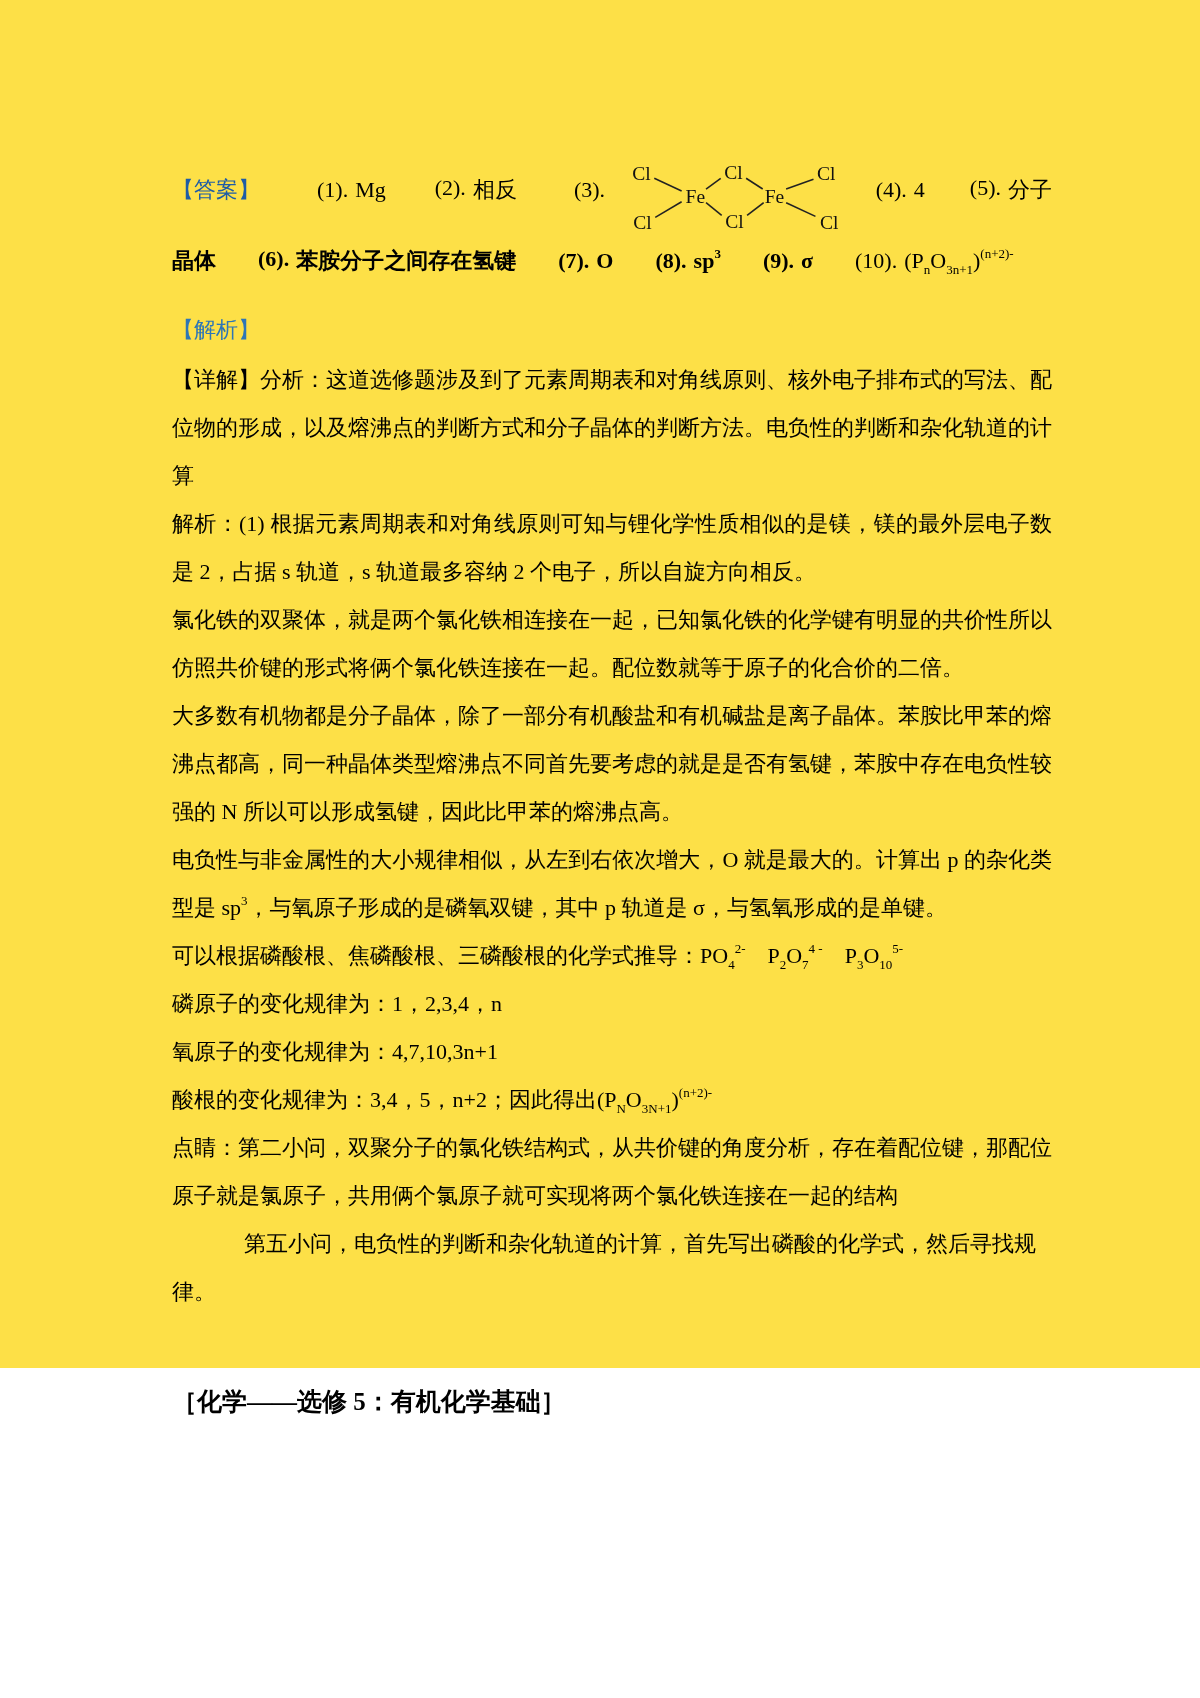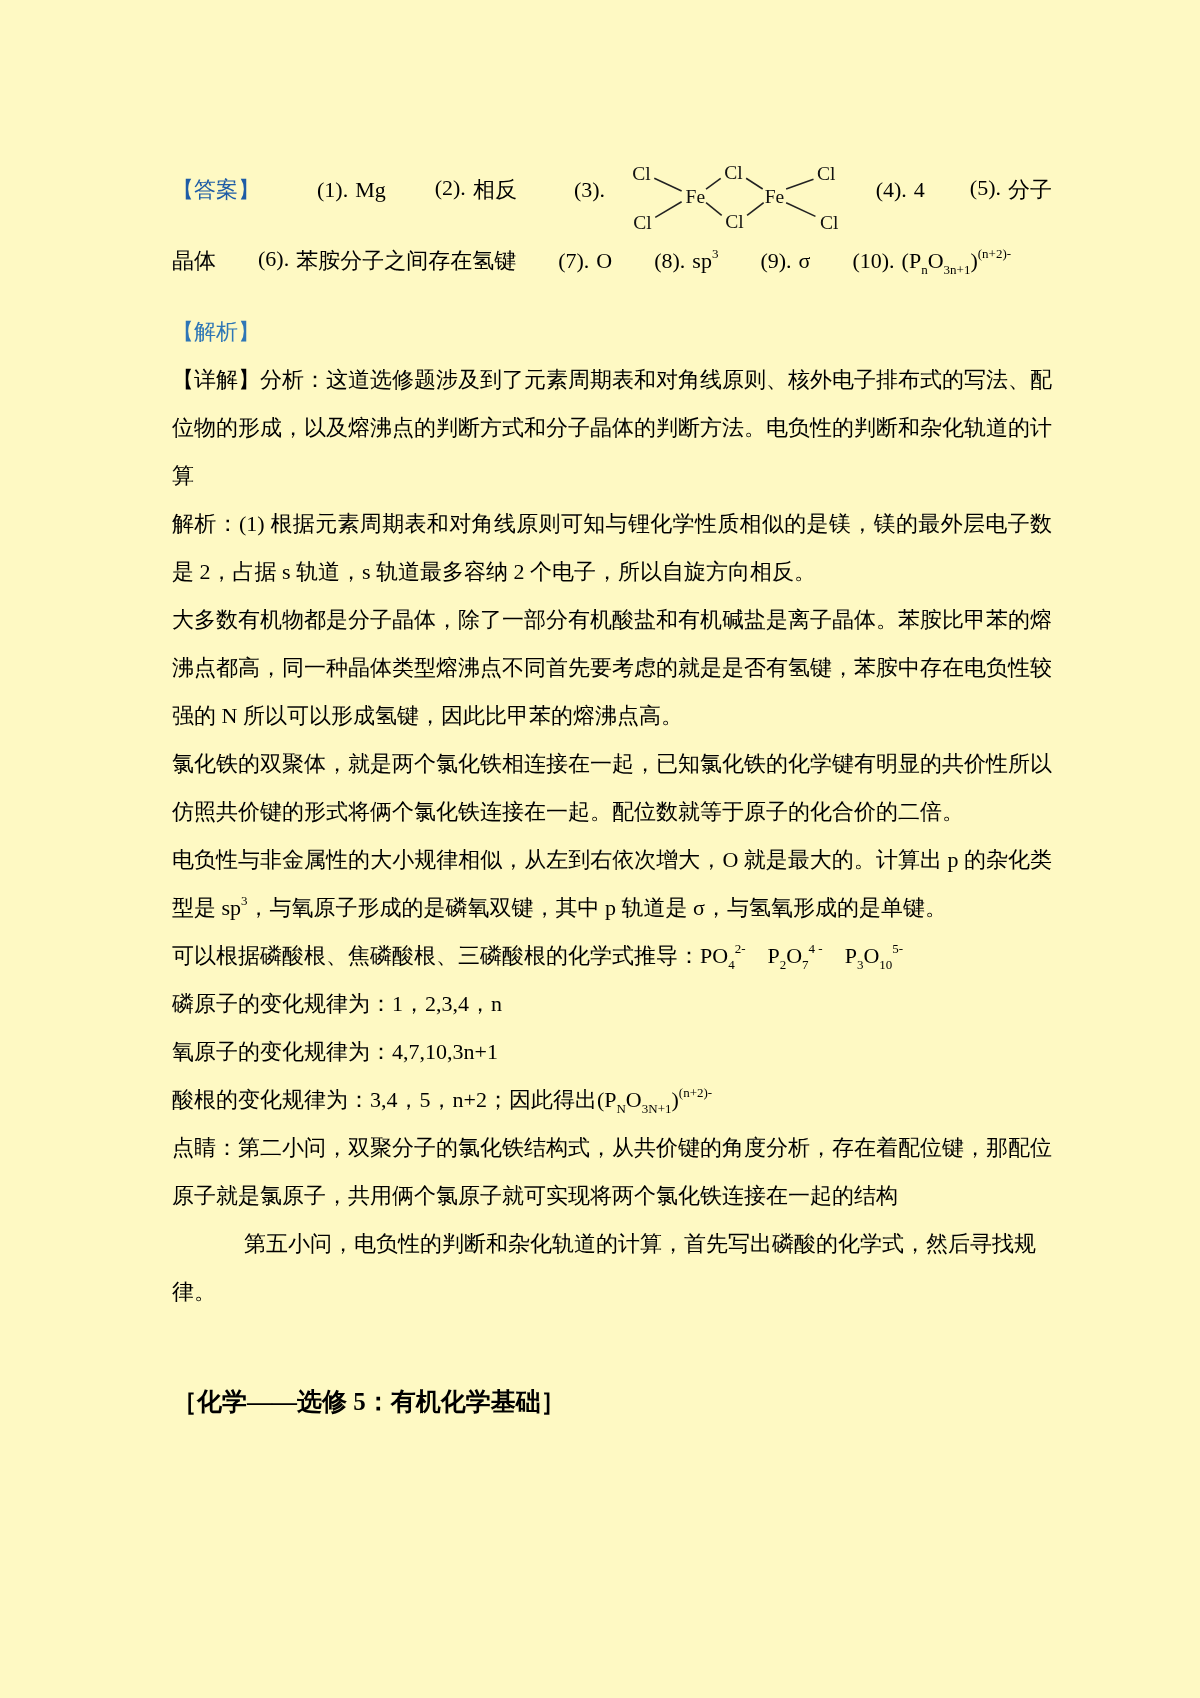--- a/index.html
+++ b/index.html
@@ -3,39 +3,39 @@
 <meta charset="utf-8">
 <style>
   html,body { margin:0; padding:0; background:#ffffff; }
   body {
     width:1200px; height:1698px; overflow:hidden;
     font-family:"Liberation Serif","DejaVu Serif",serif;
     color:#000;
     --answer-label-color:#1e5ca6;
     --analysis-label-color:#2e76b6;
   }
-  .page { width:1200px; height:1698px; background:#fef9c3; }
+  .page { width:1200px; height:1368px; background:#fde047; }
   .content { padding:142px 148px 0 172px; }
 
   
   .ans-row1 { display:flex; align-items:center; height:96px; font-size:22px; white-space:nowrap; }
   .ans-row2 { display:flex; align-items:center; height:46px; font-size:22px; white-space:nowrap; }
   .ans-label { color:var(--answer-label-color); }
   .answer-item { display:inline-flex; }
   .answer-item .num { margin-right:7px; }
   .mr57 { margin-right:57px; } .mr49 { margin-right:49px; }
   .mr12 { margin-right:12px; } .mr27 { margin-right:27px; }
-  .mr45 { margin-right:45px; } .mr42 { margin-right:42px; }
+  .mr45 { margin-right:45px; } .mr42 { margin-right:42px;font-weight:bold; }
 
   .structure-svg { display:block; }
   .structure-svg text { font-family:"Liberation Serif","DejaVu Serif",serif; font-size:20px; fill:#111; }
   .structure-svg line { stroke:#222; stroke-width:1.6; }
 
   
-  .analysis-label { margin-top:24px; line-height:48px; font-size:22px; color:var(--analysis-label-color); }
+  .analysis-label { margin-top:24px; line-height:48px; font-size:22px; color:var(--analysis-label-color);font-family:Liberation Mono, monospace; }
   .para { margin:0; font-size:22px; line-height:48px; text-align:justify; }
   .para.indent { text-indent:72px; text-align:left; }
   sup,sub { font-size:13px; line-height:0; }
   sup { position:relative; top:-2px; }
   sub { position:relative; bottom:-1px; }
 
   
   .section-header { margin-top:62px; line-height:48px; font-size:25px; font-weight:bold; }
   .question { margin-top:12px; line-height:48px; font-size:22px; }
   .q-num { font-weight:bold; text-decoration:underline; }
@@ -119,22 +119,22 @@
       <span class="answer-item">
         <span class="num">(10).</span>
         <span>(P<sub>n</sub>O<sub>3n+1</sub>)<sup>(n+2)-</sup></span>
       </span>
     </div>
 
     <div class="analysis-label">【解析】</div>
 
     <p class="para">【详解】分析：这道选修题涉及到了元素周期表和对角线原则、核外电子排布式的写法、配位物的形成，以及熔沸点的判断方式和分子晶体的判断方法。电负性的判断和杂化轨道的计算</p>
     <p class="para">解析：(1) 根据元素周期表和对角线原则可知与锂化学性质相似的是镁，镁的最外层电子数是 2，占据 s 轨道，s 轨道最多容纳 2 个电子，所以自旋方向相反。</p>
+    <p class="para">氯化铁的双聚体，就是两个氯化铁相连接在一起，已知氯化铁的化学键有明显的共价性所以仿照共价键的形式将俩个氯化铁连接在一起。配位数就等于原子的化合价的二倍。</p>
     <p class="para">大多数有机物都是分子晶体，除了一部分有机酸盐和有机碱盐是离子晶体。苯胺比甲苯的熔沸点都高，同一种晶体类型熔沸点不同首先要考虑的就是是否有氢键，苯胺中存在电负性较强的 N 所以可以形成氢键，因此比甲苯的熔沸点高。</p>
-    <p class="para">氯化铁的双聚体，就是两个氯化铁相连接在一起，已知氯化铁的化学键有明显的共价性所以仿照共价键的形式将俩个氯化铁连接在一起。配位数就等于原子的化合价的二倍。</p>
     <p class="para">电负性与非金属性的大小规律相似，从左到右依次增大，O 就是最大的。计算出 p 的杂化类型是 sp<sup>3</sup>，与氧原子形成的是磷氧双键，其中 p 轨道是 σ，与氢氧形成的是单键。</p>
     <p class="para">可以根据磷酸根、焦磷酸根、三磷酸根的化学式推导：PO<sub>4</sub><sup>2-</sup>　P<sub>2</sub>O<sub>7</sub><sup>4 -</sup>　P<sub>3</sub>O<sub>10</sub><sup>5-</sup></p>
     <p class="para">磷原子的变化规律为：1，2,3,4，n</p>
     <p class="para">氧原子的变化规律为：4,7,10,3n+1</p>
     <p class="para">酸根的变化规律为：3,4，5，n+2；因此得出(P<sub>N</sub>O<sub>3N+1</sub>)<sup>(n+2)-</sup></p>
     <p class="para">点睛：第二小问，双聚分子的氯化铁结构式，从共价键的角度分析，存在着配位键，那配位原子就是氯原子，共用俩个氯原子就可实现将两个氯化铁连接在一起的结构</p>
     <p class="para indent">第五小问，电负性的判断和杂化轨道的计算，首先写出磷酸的化学式，然后寻找规律。</p>
 
     <div class="section-header">［化学——选修 5：有机化学基础］</div>
 

